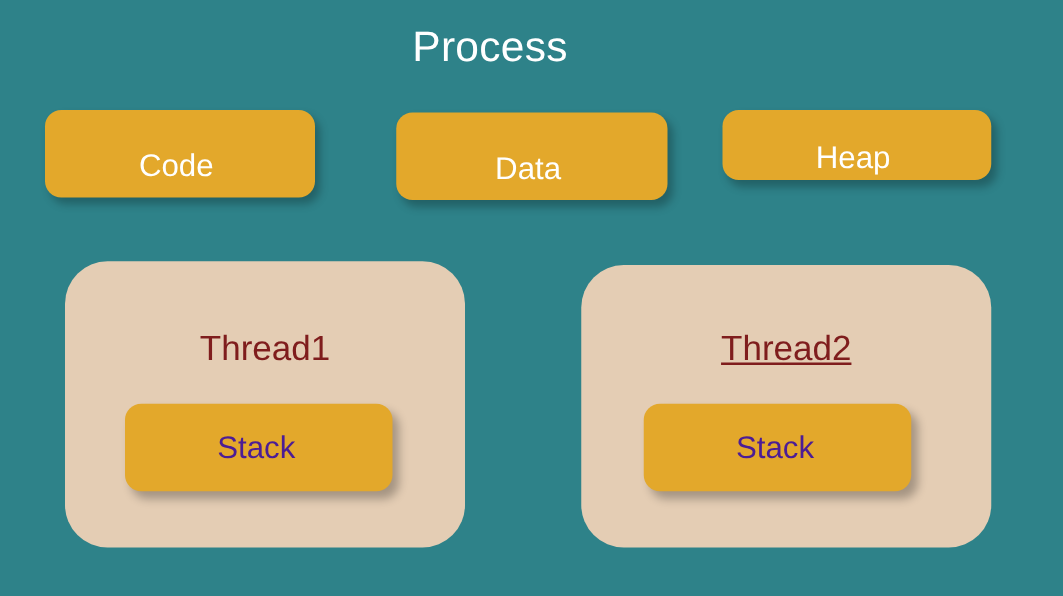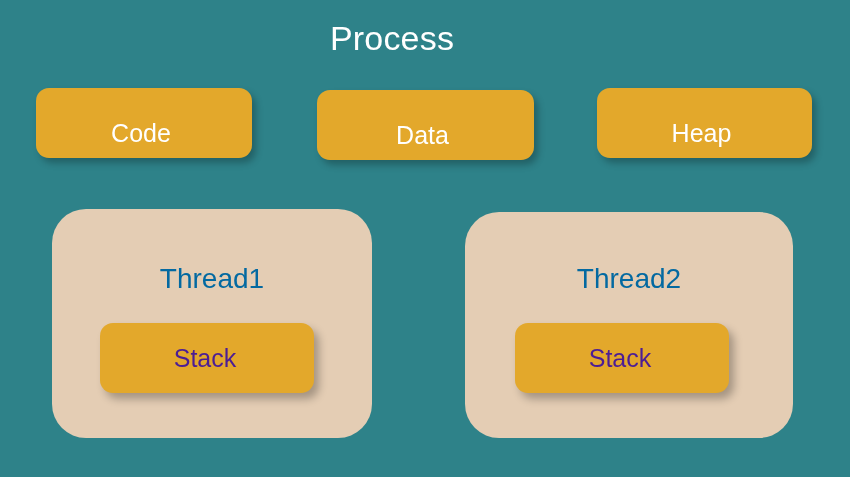--- a/index.html
+++ b/index.html
@@ -46,43 +46,43 @@
     font-weight: 400;
     line-height: 30px;
     text-align: center;
     position: relative;
     left: -3px;
     margin-top: 20px;
   }
 
   #seg-code { left: 36px;  top: 88px; width: 216px; height: 70px; }
   #seg-data { left: 317px; top: 90px; width: 217px; height: 70px; }
-  #seg-heap { left: 597px; top: 88px; width: 215px; height: 70px; }
+  #seg-heap { left: 578px; top: 88px; width: 215px; height: 56px; }
 
   
   .thread-panel {
     position: absolute;
     background: #e4cdb4;
     border-radius: 34px;
   }
   #thread-1 { left: 52px;  top: 209px; width: 320px; height: 229px; }
   #thread-2 { left: 465px; top: 212px; width: 328px; height: 226px; }
 
   .thread-title {
     position: absolute;
     left: 0;
     width: 100%;
     text-align: center;
-    color: #0369a1;
+    color: #7f1d1d;
     font-size: 28px;
     font-weight: 400;
     line-height: 34px;
   }
   #thread-1 .thread-title { top: 53px; }
-  #thread-2 .thread-title { top: 50px; }
+  #thread-2 .thread-title { top: 50px; text-decoration: underline; }
 
   
   .stack-box {
     position: absolute;
     background: #e3a82b;
     border-radius: 13px;
     box-shadow: 5px 6px 8px rgba(0, 0, 0, 0.28);
     display: flex;
     align-items: center;
     justify-content: center;

